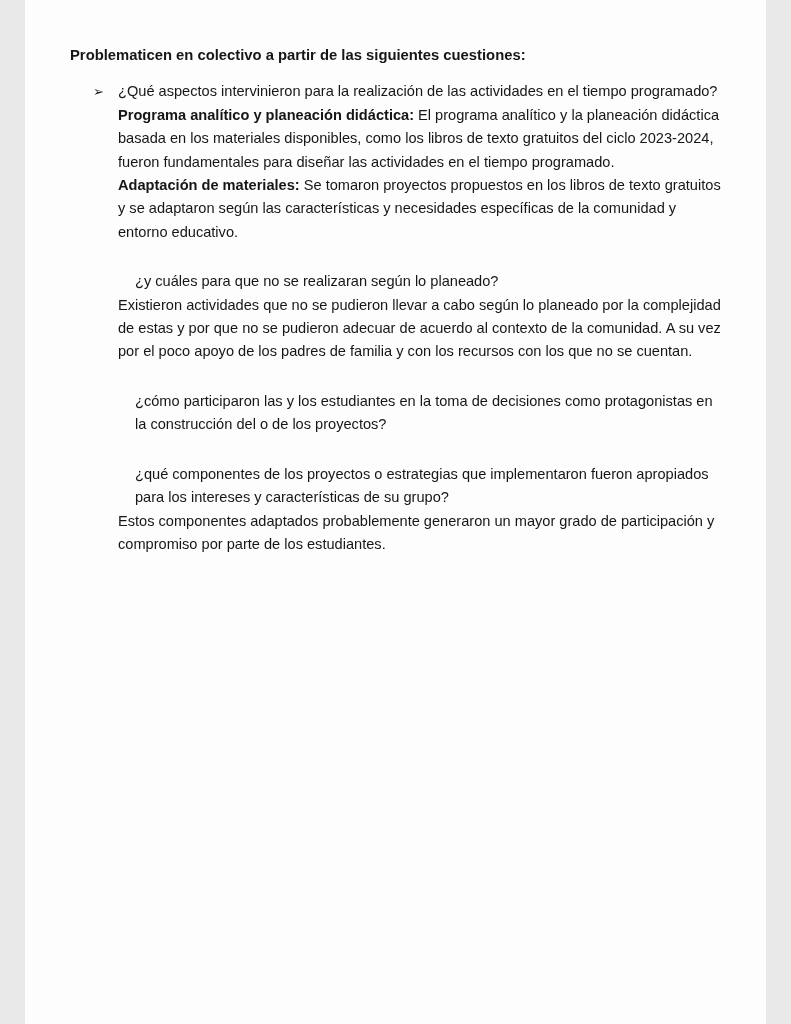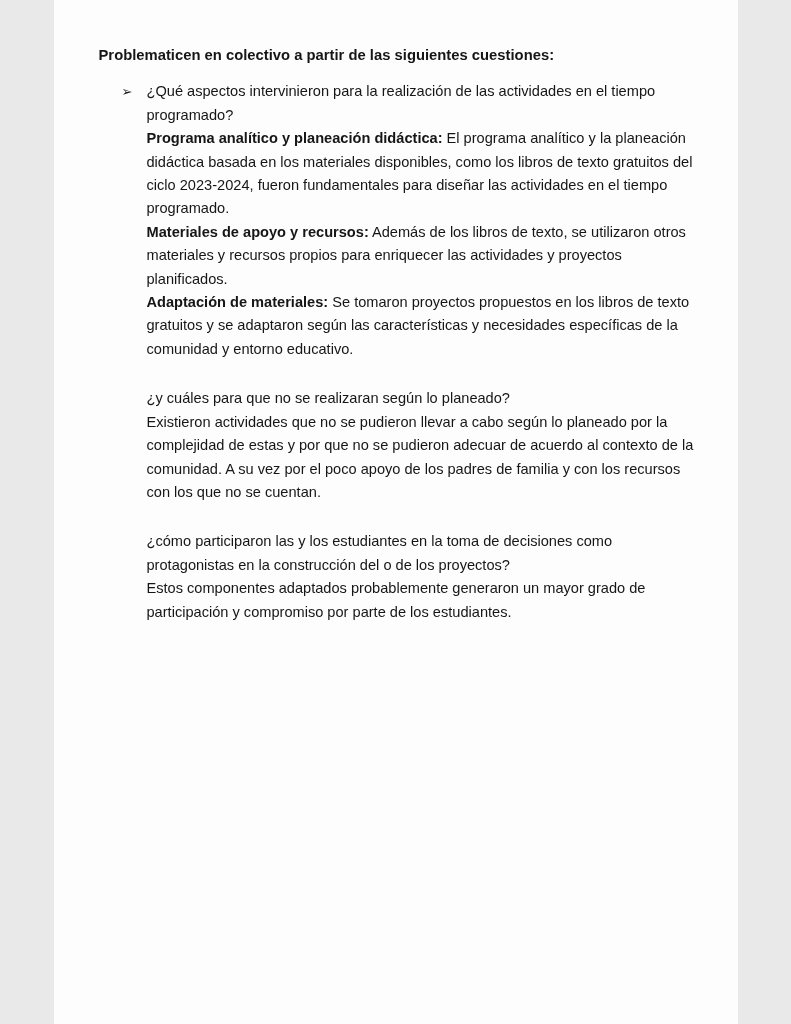--- a/index.html
+++ b/index.html
@@ -2,21 +2,21 @@
 <html><head>
 <meta charset="utf-8">
 <style>
   html, body {
     margin: 0;
     padding: 0;
     background: #e9e9e9;
   }
   .page {
     position: relative;
-    width: 684px;
+    width: 741px;
     height: 1024px;
     margin: 0 auto;
     background: #fdfdfd;
     box-sizing: border-box;
     padding: 44px 43px 0 45px;
     font-family: "Liberation Sans", "DejaVu Sans", sans-serif;
     font-size: 14.6px;
     line-height: 23.4px;
     color: #161616;
     overflow: hidden;
@@ -46,20 +46,21 @@
     max-width: 655px;
   }
   .item-body p {
     margin: 0;
   }
   p.question {
     font-weight: normal;
   }
   p.section-gap {
     margin-top: 26px;
+    margin-left: 17px;
   }
   .lead {
     font-weight: bold;
     text-align: right;
   }
 </style>
 </head>
 <body>
 
 <div class="page">
@@ -69,32 +70,32 @@
   <div class="bullet-item">
 
     <span class="bullet-marker">➢</span>
 
     <div class="item-body">
 
       <p class="question">¿Qué aspectos intervinieron para la realización de las actividades en el tiempo programado?</p>
 
       <p><span class="lead">Programa analítico y planeación didáctica:</span><span> El programa analítico y la planeación didáctica basada en los materiales disponibles, como los libros de texto gratuitos del ciclo 2023-2024, fueron fundamentales para diseñar las actividades en el tiempo programado.</span></p>
 
-      <p><span class="lead">Materiales de apoyo y recursos:</span><span> Además de los libros de texto, se utilizaron otros materiales y recursos propios para enriquecer las actividades y proyectos planificados.</span></p>
 
       <p><span class="lead">Adaptación de materiales:</span><span> Se tomaron proyectos propuestos en los libros de texto gratuitos y se adaptaron según las características y necesidades específicas de la comunidad y entorno educativo.</span></p>
 
       <p class="question section-gap">¿y cuáles para que no se realizaran según lo planeado?</p>
 
       <p>Existieron actividades que no se pudieron llevar a cabo según lo planeado por la complejidad de estas y por que no se pudieron adecuar de acuerdo al contexto de la comunidad. A su vez por el poco apoyo de los padres de familia y con los recursos con los que no se cuentan.</p>
 
       <p class="question section-gap">¿cómo participaron las y los estudiantes en la toma de decisiones como protagonistas en la construcción del o de los proyectos?</p>
 
 
 
+      <p class="question section-gap">¿qué componentes de los proyectos o estrategias que implementaron fueron apropiados para los intereses y características de su grupo?</p>
 
 
       <p>Estos componentes adaptados probablemente generaron un mayor grado de participación y compromiso por parte de los estudiantes.</p>
 
 
     </div>
   </div>
 </div>
 
 </body></html>

